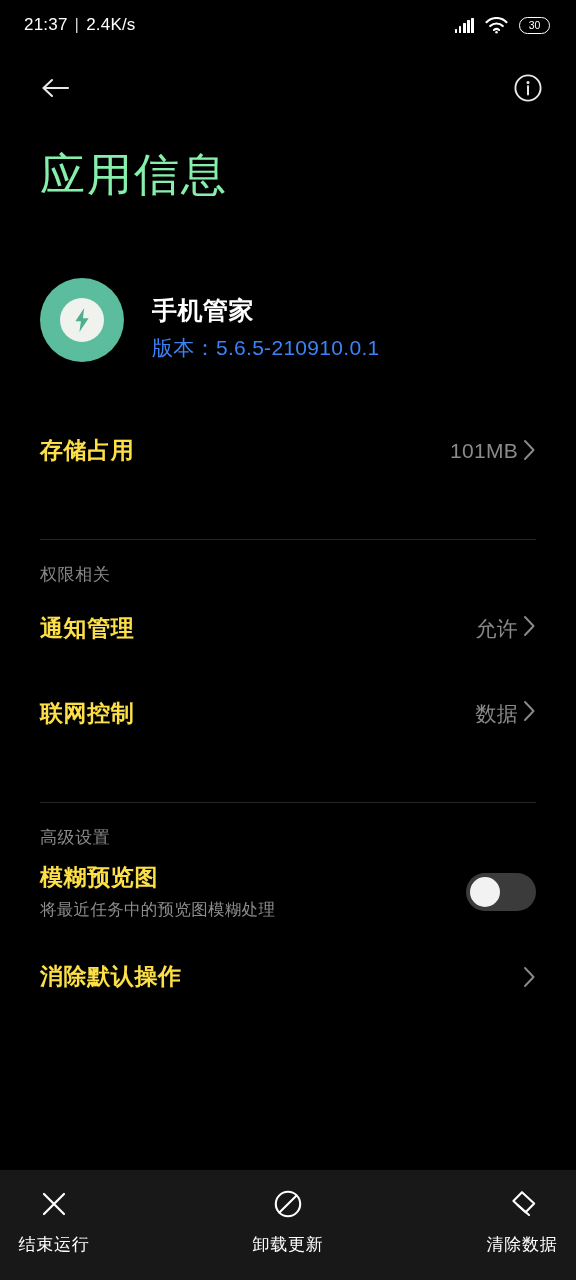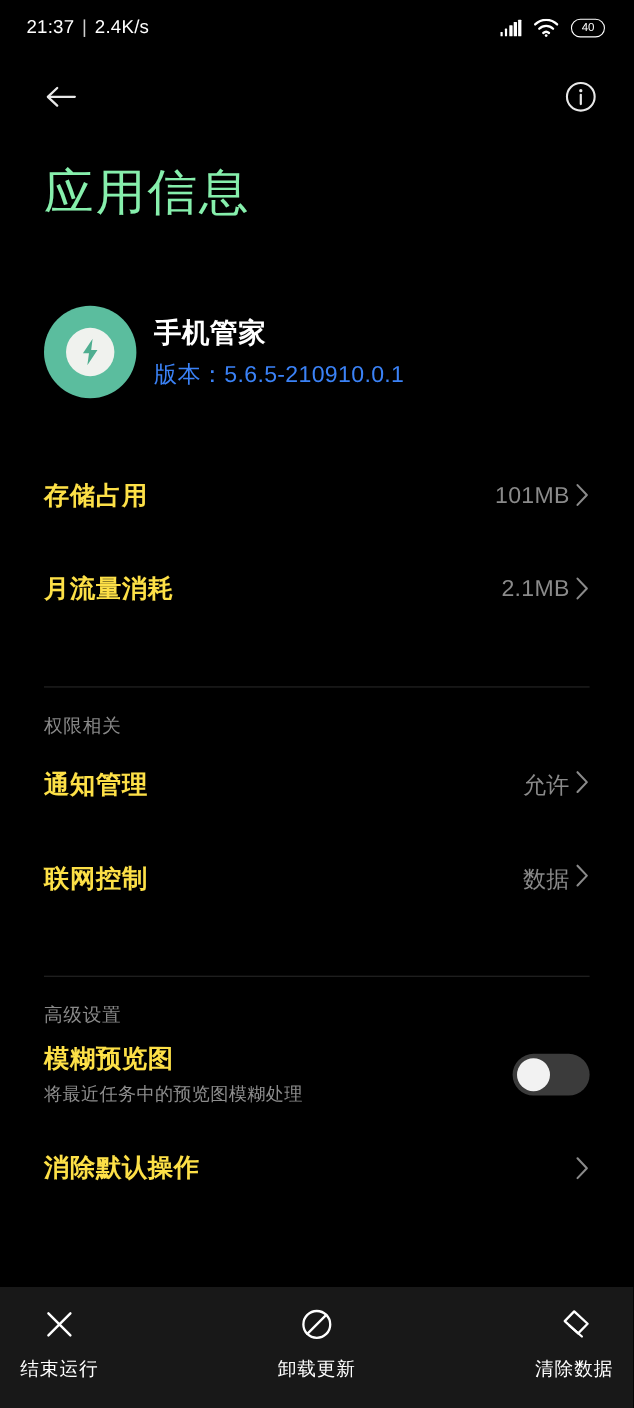--- a/index.html
+++ b/index.html
@@ -55,21 +55,21 @@
   
   .page-title{
     position:absolute; top:147px; left:40px;
     font-size:45px; font-weight:400; color:#86efac;
     letter-spacing:2px; line-height:1.25;
   }
 
   
   .app-header{
     position:absolute; top:278px; left:40px; right:40px;
-    display:flex; align-items:center; gap:16px;
+    display:flex; align-items:flex-end; gap:28px;
   }
   .app-icon{
     width:84px; height:84px; border-radius:50%;
     background:#5bbd9e;
     display:flex; align-items:center; justify-content:center;
     flex:0 0 auto;
   }
   .app-icon-inner{
     width:44px; height:44px; border-radius:50%;
     background:#f0f2ee;
@@ -146,21 +146,21 @@
       </span>
       <span class="wifi-icon">
         <svg width="23" height="17" viewBox="0 0 23 17">
           <path d="M1.5 5.2 A14 14 0 0 1 21.5 5.2" stroke="#fff" stroke-width="2.1" fill="none" stroke-linecap="round"></path>
           <path d="M5.2 9.1 A9 9 0 0 1 17.8 9.1" stroke="#fff" stroke-width="2.1" fill="none" stroke-linecap="round"></path>
           <path d="M8.9 13.0 A4 4 0 0 1 14.1 13.0" stroke="#fff" stroke-width="2.1" fill="none" stroke-linecap="round"></path>
           <circle cx="11.5" cy="15.3" r="1.25" fill="#fff"></circle>
         </svg>
       </span>
       <span class="battery-icon">
-        <span>40</span>
+        <span>30</span>
       </span>
     </div>
   </div>
 
   <div class="topnav">
     <div class="back-btn">
       <svg width="30" height="22" viewBox="0 0 30 22">
         <path d="M11 3 L2.5 11 L11 19" stroke="#e8e8e8" stroke-width="2.1" fill="none" stroke-linecap="round" stroke-linejoin="round"></path>
         <path d="M2.8 11 L27 11" stroke="#e8e8e8" stroke-width="2.1" fill="none" stroke-linecap="round"></path>
       </svg>
@@ -197,31 +197,20 @@
         <span class="row-title">存储占用</span>
       </div>
       <div class="row-right">
         <span class="row-value">101MB</span>
         <svg class="chev" width="13" height="22" viewBox="0 0 13 22">
           <path d="M2 2 L10.5 11 L2 20" stroke="#8a8a8a" stroke-width="1.9" fill="none" stroke-linecap="round" stroke-linejoin="round"></path>
         </svg>
       </div>
     </div>
 
-    <div class="row">
-      <div class="row-left">
-        <span class="row-title">月流量消耗</span>
-      </div>
-      <div class="row-right">
-        <span class="row-value">2.1MB</span>
-        <svg class="chev" width="13" height="22" viewBox="0 0 13 22">
-          <path d="M2 2 L10.5 11 L2 20" stroke="#8a8a8a" stroke-width="1.9" fill="none" stroke-linecap="round" stroke-linejoin="round"></path>
-        </svg>
-      </div>
-    </div>
 
 
     <div class="gap-lg"></div>
     <div class="divider"></div>
 
     <div class="section-label">权限相关</div>
 
     <div class="row">
       <div class="row-left">
         <span class="row-title">通知管理</span>

